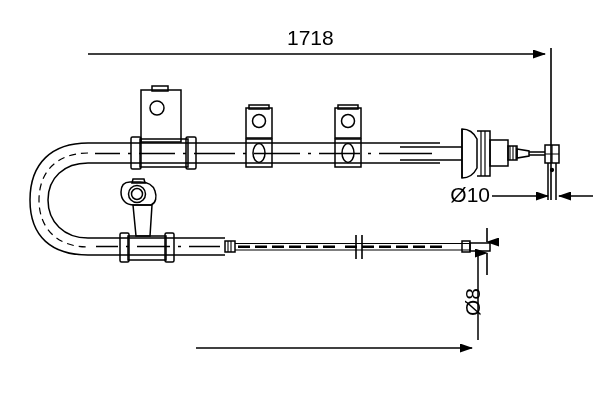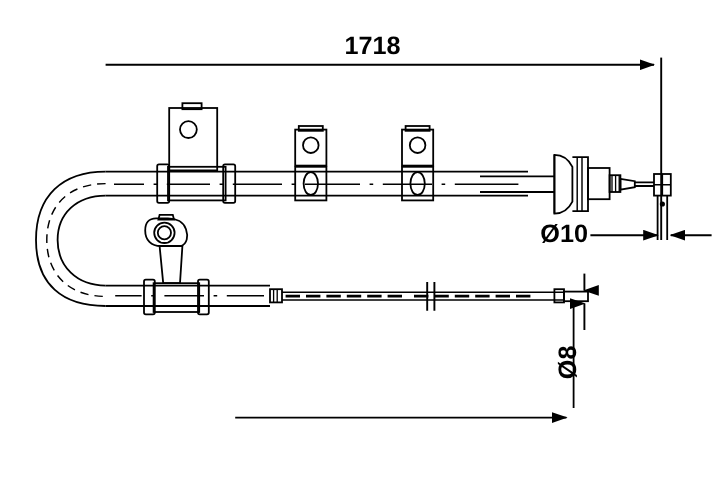--- a/index.html
+++ b/index.html
@@ -1,18 +1,18 @@
 <!DOCTYPE html>
 <html><head>
 <meta charset="utf-8">
 <style>
   html,body{margin:0;padding:0;background:#ffffff;}
   body{width:600px;height:400px;overflow:hidden;
        font-family:"Liberation Sans", sans-serif;color:#000;}
-  #stage{position:relative;width:600px;height:288px;background:#fdba74;font-weight:bold;}
+  #stage{position:relative;width:600px;height:288px;background:#fdba74;}
   svg{display:block;}
   .dimtext{font-family:"Liberation Sans", sans-serif;font-size:21px;fill:#000;}
   .dimtext-vert{font-family:"Liberation Sans", sans-serif;font-size:21px;fill:#000;}
 </style>
 </head>
 <body>
 
 <div id="stage">
 <svg width="600" height="400" viewBox="0 0 600 400" xmlns="http://www.w3.org/2000/svg">
 

